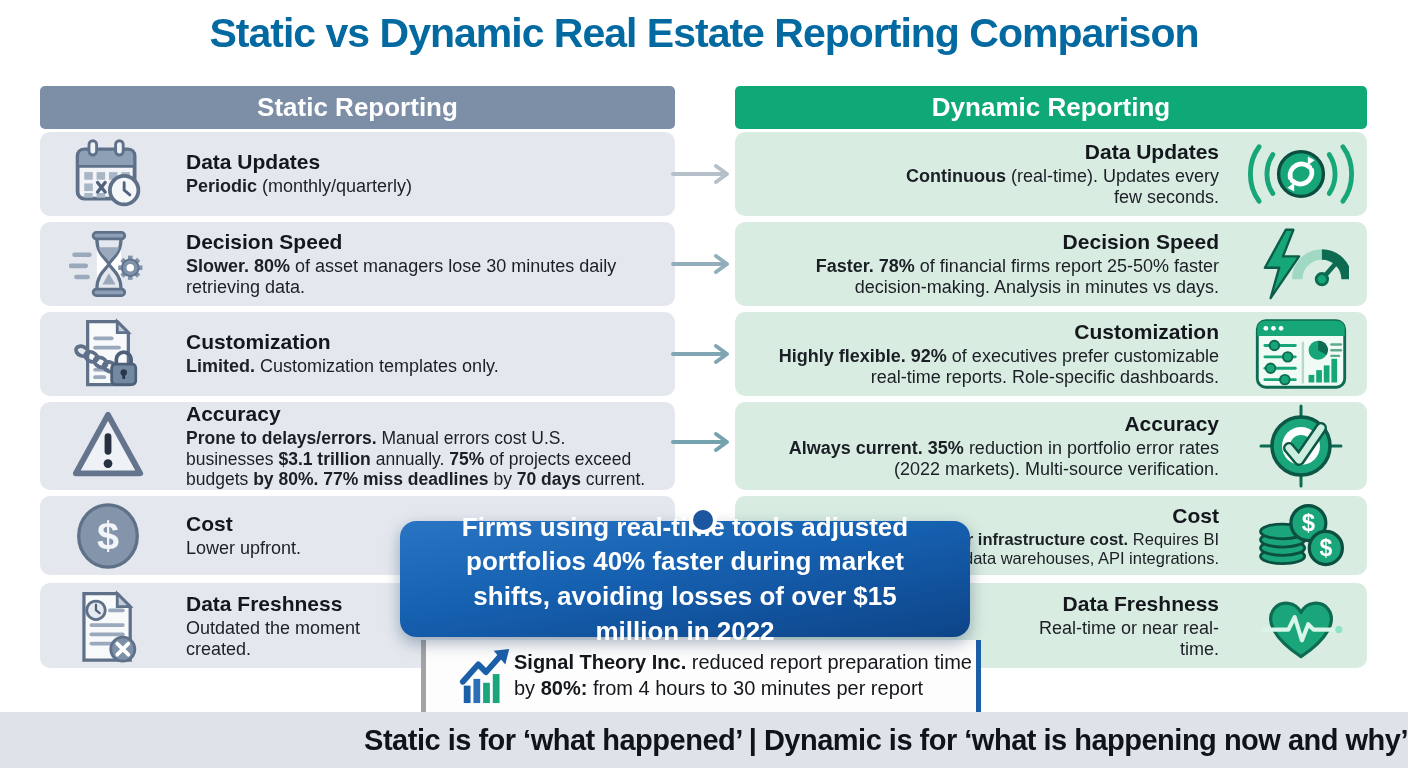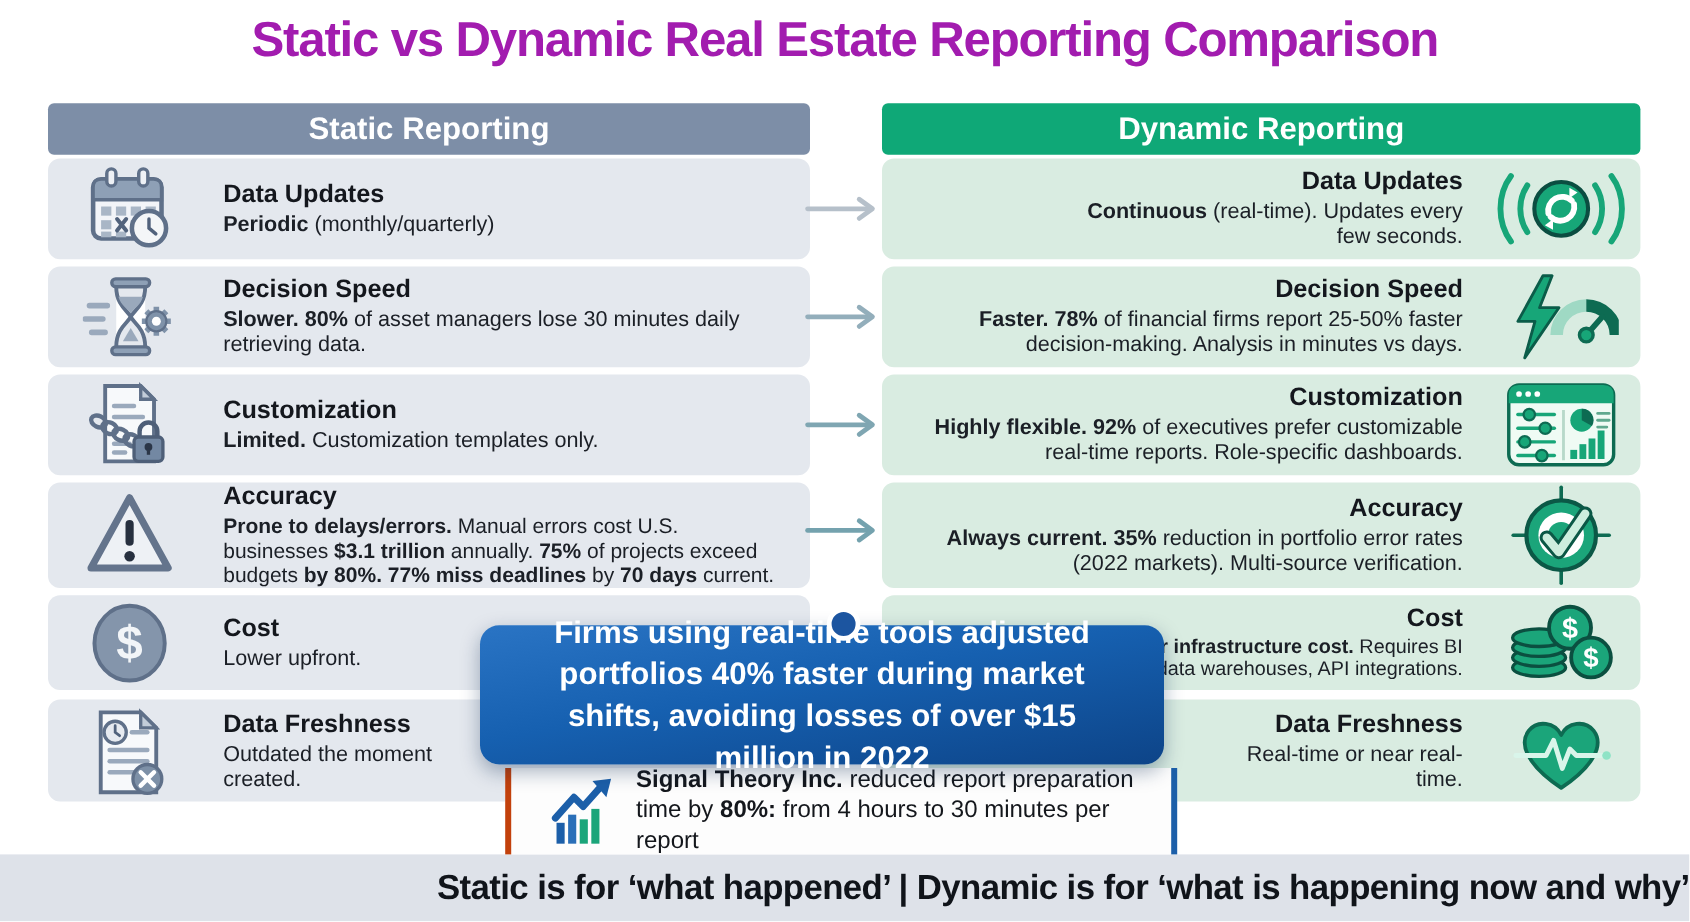--- a/index.html
+++ b/index.html
@@ -1,19 +1,19 @@
 <!DOCTYPE html>
 <html><head>
 <meta charset="utf-8">
 <style>
   html,body{margin:0;padding:0;background:#ffffff;}
   .canvas{position:relative;width:1408px;height:768px;background:#ffffff;overflow:hidden;
           font-family:"Liberation Sans",sans-serif;color:#16191f;}
   .page-title{position:absolute;top:10px;left:0;width:100%;text-align:center;
-              font-size:41px;font-weight:800;letter-spacing:-1px;color:#a21caf;}
+              font-size:41px;font-weight:800;letter-spacing:-1px;color:#0369a1;}
   .col-header{position:absolute;top:86px;height:43px;border-radius:5px;display:flex;
               align-items:center;justify-content:center;color:#fff;font-size:26px;font-weight:800;}
   .static-header{left:40px;width:635px;background:#7d8ea7;}
   .dyn-header{left:735px;width:632px;background:#0fa877;}
   .row{position:absolute;border-radius:10px;}
   .static-row{left:40px;width:635px;background:#e4e8ee;}
   .dyn-row{left:735px;width:632px;background:#d9ece1;}
   .row-icon{position:absolute;top:0;bottom:0;width:112px;display:flex;align-items:center;justify-content:center;}
   .static-row .row-icon{left:12px;}
   .dyn-row .row-icon{right:10px;}
@@ -28,22 +28,22 @@
   .w330{left:auto !important;width:330px;}
   .w170s{right:auto !important;width:175px;}
   .connector{position:absolute;left:660px;top:130px;z-index:6;pointer-events:none;}
   .callout{position:absolute;left:400px;top:521px;width:570px;height:116px;z-index:5;
            background:linear-gradient(170deg,#2a74c4 0%,#1660b0 45%,#0d4488 100%);
            border-radius:16px;box-shadow:0 6px 16px rgba(10,40,80,.35);
            display:flex;align-items:center;justify-content:center;}
   .callout-text{color:#ffffff;font-size:26px;font-weight:800;text-align:center;
                 line-height:1.33;padding:8px 30px;}
   .case-box{position:absolute;left:421px;top:640px;width:560px;height:72px;z-index:3;
-            background:#fdfdfd;border-left:5px solid #c2410c;border-right:5px solid #1c5fa9;
-            display:flex;align-items:center;gap:16px;padding-left:32px;box-sizing:border-box;}
+            background:#fdfdfd;border-left:5px solid #a3a3a3;border-right:5px solid #1c5fa9;
+            display:flex;align-items:center;padding-left:32px;box-sizing:border-box;}
   .case-text{font-size:20px;line-height:1.28;color:#14171c;}
   .footer-band{position:absolute;left:0;top:712px;width:1408px;height:56px;background:#dee2e9;
                display:flex;align-items:center;justify-content:flex-end;z-index:2;}
   .footer-text{font-size:29px;font-weight:800;color:#10141a;letter-spacing:-0.5px;}
   svg{display:block;}
 </style>
 </head>
 <body>
 
 <div class="canvas">

